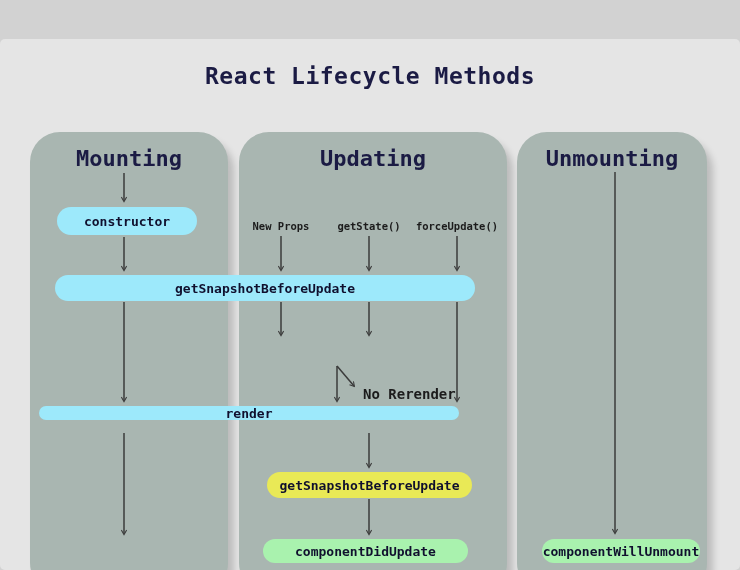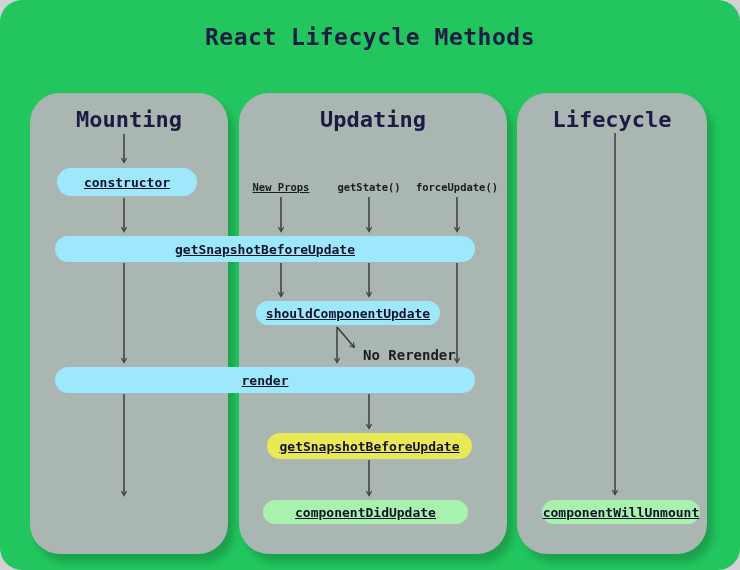--- a/index.html
+++ b/index.html
@@ -10,22 +10,23 @@
   }
   #stage {
     position: relative;
     width: 740px;
     height: 570px;
     overflow: hidden;
   }
   #card {
     position: absolute;
     inset: 0;
-    border-radius: 22px;
-    background: #22c55e;
+    border-radius: 5px;
+    background: #e5e5e5;
+    margin-top: 39px;
   }
   .title {
     position: absolute;
     top: 24px;
     left: 0;
     width: 100%;
     text-align: center;
     font-size: 23px;
     font-weight: bold;
     letter-spacing: 0.5px;
@@ -62,46 +63,45 @@
     position: absolute;
     z-index: 3;
     display: flex;
     align-items: center;
     justify-content: center;
     border-radius: 999px;
     font-size: 13px;
     font-weight: bold;
     color: #10102e;
     white-space: nowrap;
-    text-decoration: underline;
   }
   .pill-blue   { background: #9de9fb; }
   .pill-yellow { background: #e9e956; }
   .pill-green  { background: #a9f2ae; }
 
   .p-constructor { left: 57px;  top: 168px; width: 140px; height: 28px; }
   .p-gdsfp       { left: 55px;  top: 236px; width: 420px; height: 26px; }
   .p-scu         { left: 256px; top: 301px; width: 184px; height: 24px; }
-  .p-render      { left: 55px;  top: 367px; width: 420px; height: 26px; }
+  .p-render      { left: 39px;  top: 367px; width: 420px; height: 14px; }
   .p-gsbu        { left: 267px; top: 433px; width: 205px; height: 26px; text-align: right; }
   .p-cdm         { left: 58px;  top: 500px; width: 135px; height: 24px; }
   .p-cdu         { left: 263px; top: 500px; width: 205px; height: 24px; }
   .p-cwu         { left: 542px; top: 500px; width: 158px; height: 24px; }
 
   .trigger-label {
     position: absolute;
     top: 181px;
     transform: translateX(-50%);
     z-index: 3;
     font-size: 10.5px;
     font-weight: bold;
     color: #1c1c1c;
     white-space: nowrap;
   }
-  .t-new-props    { left: 281px; text-decoration: underline; }
+  .t-new-props    { left: 281px; }
   .t-get-state    { left: 369px; }
   .t-force-update { left: 457px; }
 
   .annotation {
     position: absolute;
     left: 363px;
     top: 347px;
     z-index: 3;
     font-size: 14px;
     font-weight: bold;
@@ -117,21 +117,21 @@
 
     <div class="title">React Lifecycle Methods</div>
 
     <div class="column col-mounting">
       <div class="col-header">Mounting</div>
     </div>
     <div class="column col-updating">
       <div class="col-header">Updating</div>
     </div>
     <div class="column col-unmounting">
-      <div class="col-header">Lifecycle</div>
+      <div class="col-header">Unmounting</div>
     </div>
 
     <svg class="arrows" viewBox="0 0 740 570" xmlns="http://www.w3.org/2000/svg">
       <defs>
         <marker id="ah" viewBox="0 0 10 10" markerWidth="6.5" markerHeight="6.5" refX="7" refY="5" orient="auto" markerUnits="userSpaceOnUse">
           <path d="M1,1 L8,5 L1,9" fill="none" stroke="#3b3b3b" stroke-width="1.6"></path>
         </marker>
       </defs>
       <g stroke="#3b3b3b" stroke-width="1.5" fill="none">
 
@@ -159,20 +159,19 @@
     </svg>
 
     <div class="trigger-label t-new-props">New Props</div>
     <div class="trigger-label t-get-state">getState()</div>
     <div class="trigger-label t-force-update">forceUpdate()</div>
 
     <div class="annotation">No Rerender</div>
 
     <div class="pill pill-blue p-constructor">constructor</div>
     <div class="pill pill-blue p-gdsfp">getSnapshotBeforeUpdate</div>
-    <div class="pill pill-blue p-scu">shouldComponentUpdate</div>
     <div class="pill pill-blue p-render">render</div>
     <div class="pill pill-yellow p-gsbu">getSnapshotBeforeUpdate</div>
     <div class="pill pill-green p-cdu">componentDidUpdate</div>
     <div class="pill pill-green p-cwu">componentWillUnmount</div>
 
   </div>
 </div>
 
 </body></html>

